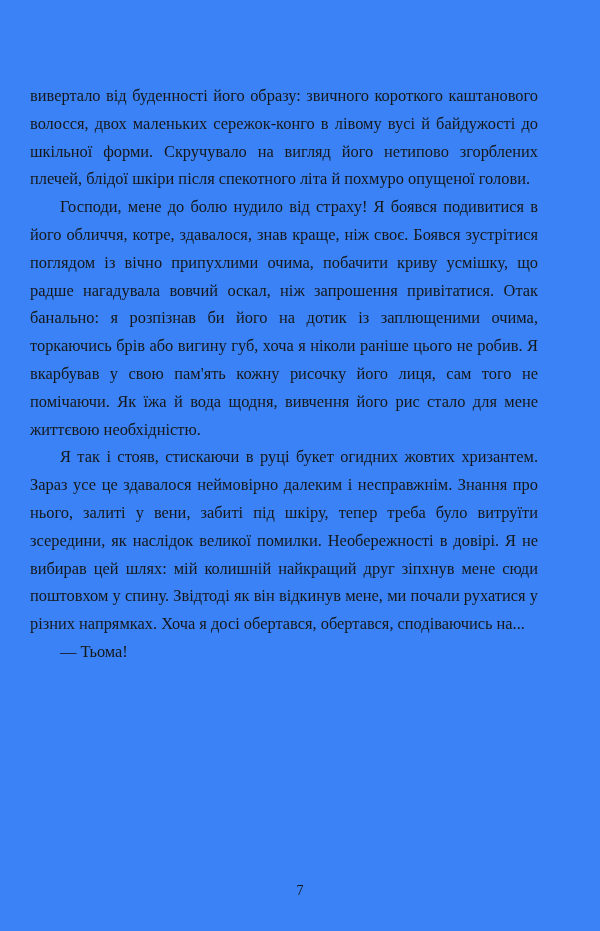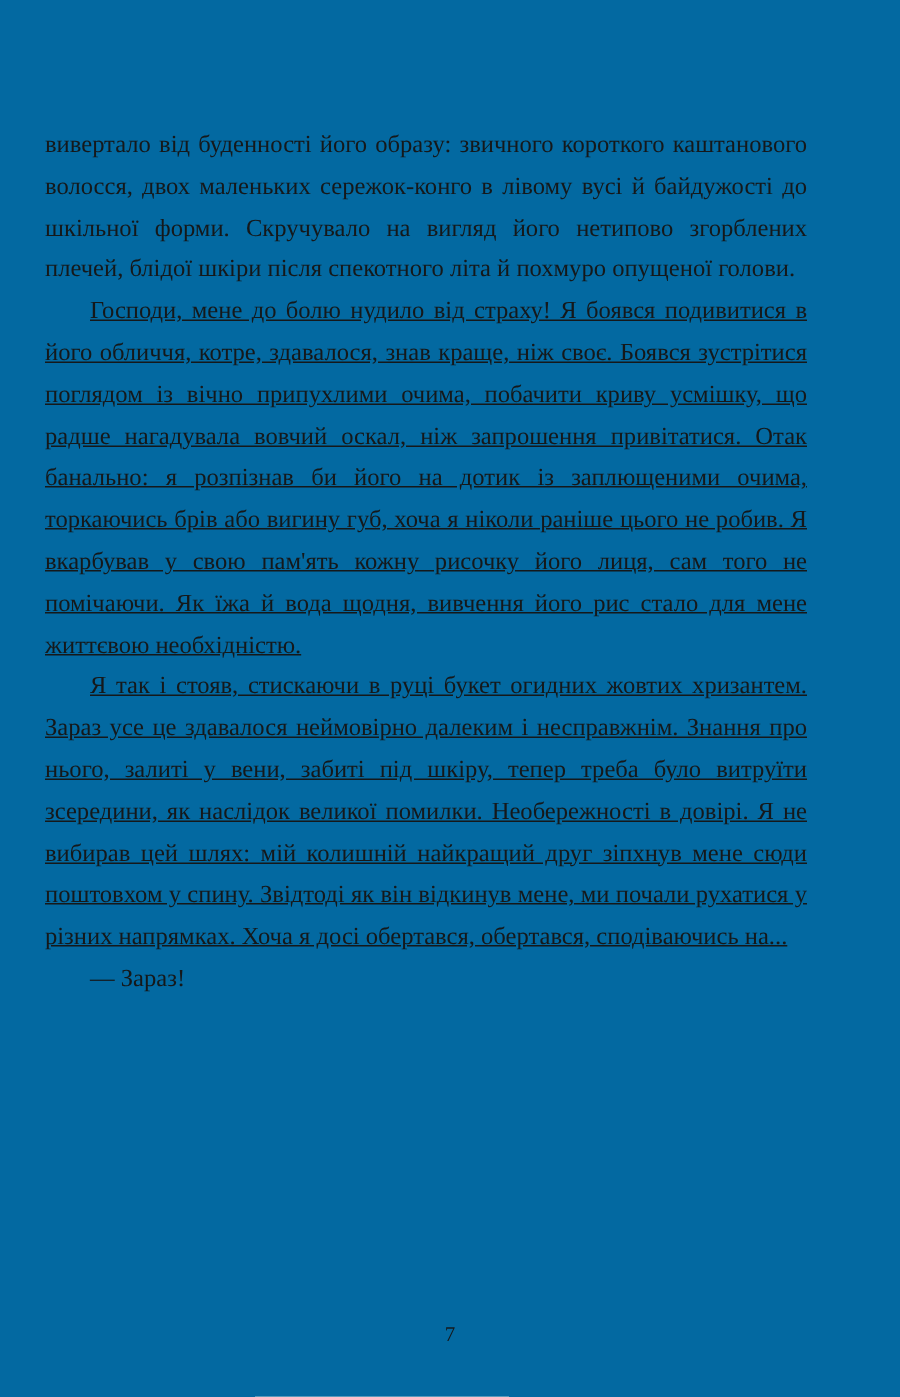--- a/index.html
+++ b/index.html
@@ -12,36 +12,35 @@
     background: #eceee9;
     font-family: "Liberation Serif", serif;
     overflow: hidden;
   }
   .page {
     position: relative;
     width: 600px;
     height: 931px;
     box-sizing: border-box;
     padding: 82px 62px 0 30px;
-    background: #0369a1;
+    background: #3b82f6;
   }
   .text-block {
     color: #15181a;
     font-size: 16.4px;
     line-height: 1.695;
     text-align: justify;
     text-justify: inter-word;
     hyphens: manual;
   }
   .text-block p {
     margin: 0;
   }
   .text-block p.indent {
     text-indent: 30px;
-    text-decoration: underline;
   }
   .text-block p.dialogue {
     text-indent: 30px;
   }
   .page-number {
     position: absolute;
     left: 0;
     right: 0;
     top: 883px;
     text-align: center;
@@ -51,16 +50,16 @@
   }
 </style>
 </head>
 <body>
 
 <div class="page">
   <div class="text-block">
     <p>вивертало від буденності його образу: звичного короткого каштанового волосся, двох маленьких сережок-конго в лівому вусі й байдужості до шкільної форми. Скручувало на вигляд його нетипово згорблених плечей, блідої шкіри після спекотного літа й похмуро опущеної голови.</p>
     <p class="indent">Господи, мене до болю нудило від страху! Я боявся подивитися в його обличчя, котре, здавалося, знав краще, ніж своє. Боявся зустрітися поглядом із вічно припухлими очима, побачити криву усмішку, що радше нагадувала вовчий оскал, ніж запрошення привітатися. Отак банально: я розпізнав би його на дотик із заплющеними очима, торкаючись брів або вигину губ, хоча я ніколи раніше цього не робив. Я вкарбував у свою пам'ять кожну рисочку його лиця, сам того не помічаючи. Як їжа й вода щодня, вивчення його рис стало для мене життєвою необхідністю.</p>
     <p class="indent">Я так і стояв, стискаючи в руці букет огидних жовтих хризантем. Зараз усе це здавалося неймовірно далеким і несправжнім. Знання про нього, залиті у вени, забиті під шкіру, тепер треба було витруїти зсередини, як наслідок великої помилки. Необережності в довірі. Я не вибирав цей шлях: мій колишній найкращий друг зіпхнув мене сюди поштовхом у спину. Звідтоді як він відкинув мене, ми почали рухатися у різних напрямках. Хоча я досі обертався, обертався, сподіваючись на...</p>
-    <p class="dialogue">— Зараз!</p>
+    <p class="dialogue">— Тьома!</p>
   </div>
   <div class="page-number">7</div>
 </div>
 
 </body></html>

